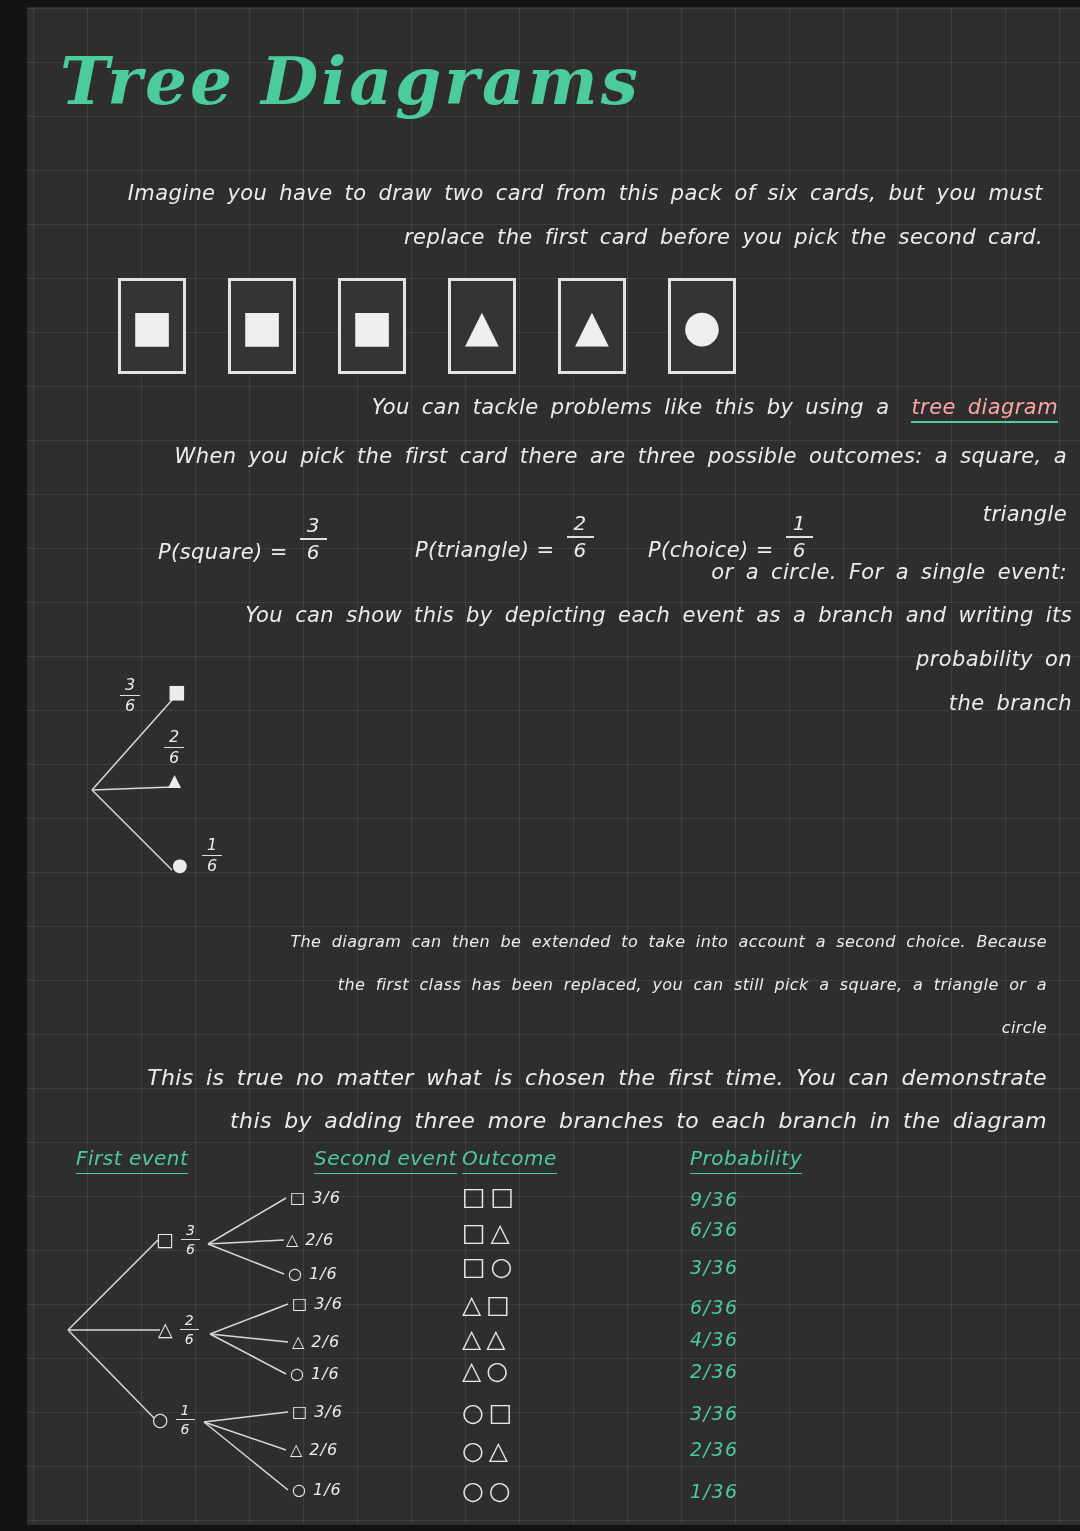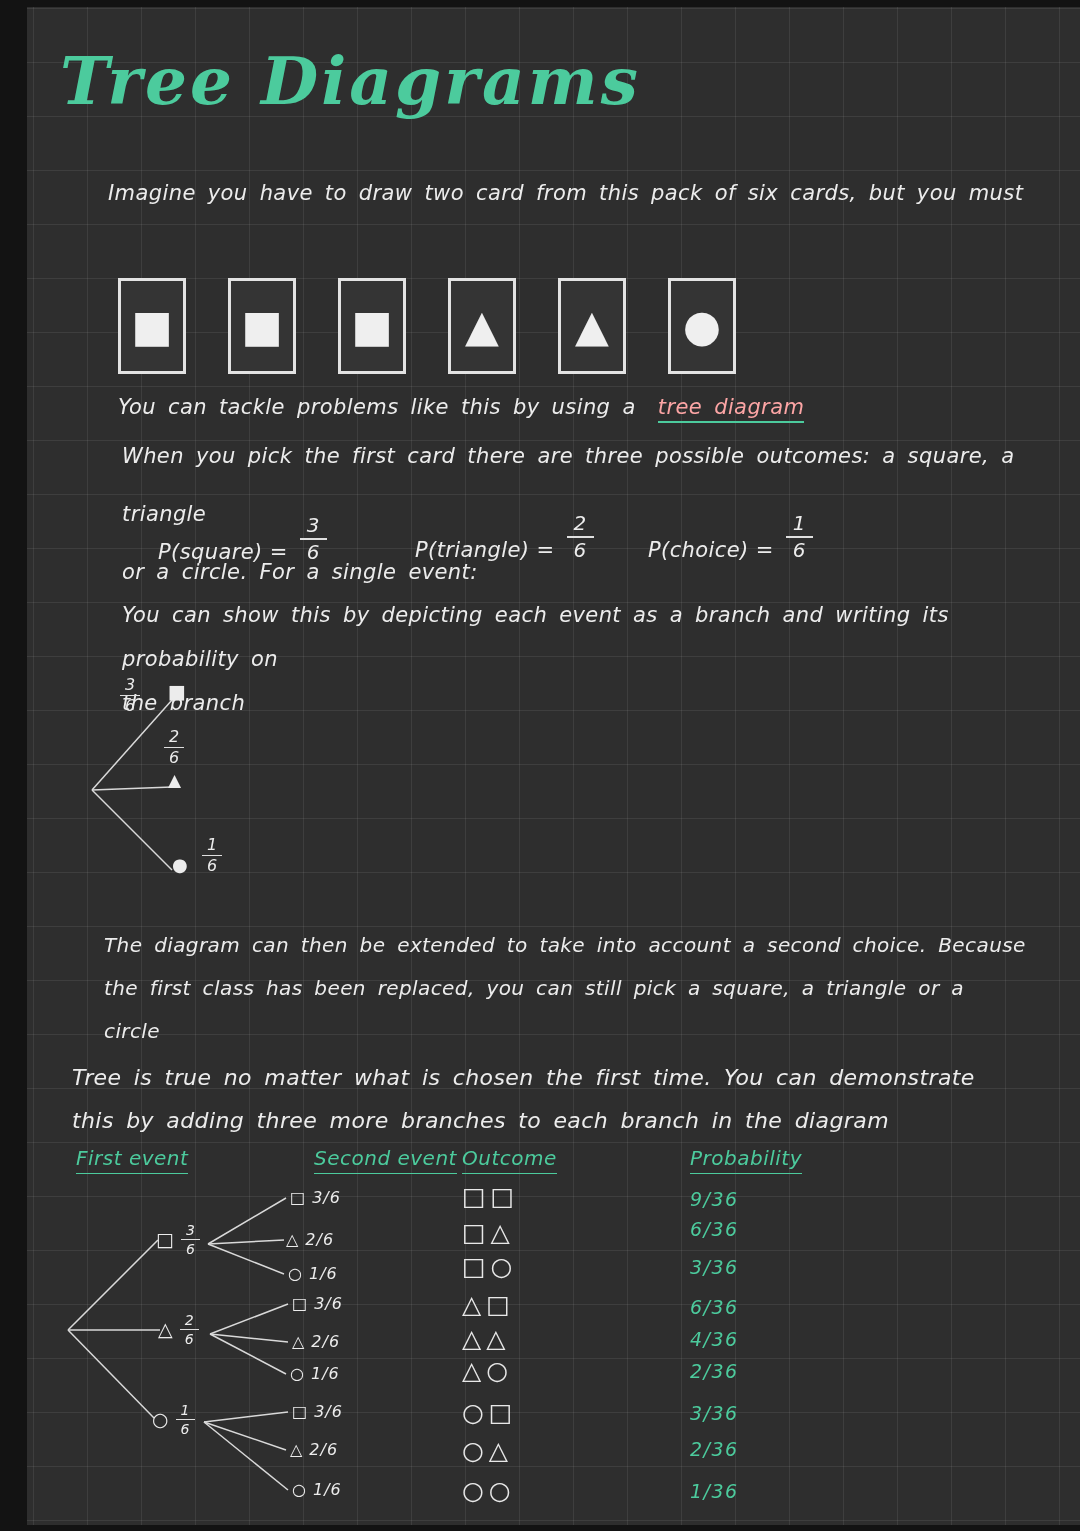--- a/index.html
+++ b/index.html
@@ -26,20 +26,21 @@
 
   .pos { position: absolute; }
   .hand {
     position: absolute;
     color: #ececec;
     font-style: italic;
     font-size: 21px;
     letter-spacing: 0.4px;
     word-spacing: 5px;
     line-height: 44px;
+    text-align: right;
   }
   .title {
     position: absolute;
     left: 60px; top: 42px;
     margin: 0;
     font-family: "DejaVu Serif", serif;
     font-style: italic;
     font-weight: 700;
     font-size: 66px;
     letter-spacing: 3px;
@@ -144,20 +145,21 @@
 
 <div class="grid"></div>
 <div class="edge-left"></div>
 <div class="edge-top"></div>
 <div class="edge-bottom"></div>
 
 <h1 class="title">Tree Diagrams</h1>
 
 <p class="hand" style="left:108px; top:150px; width:935px;">
   <span>Imagine you have to draw two card from this pack of six cards, but you must</span><br>
+  <span>replace the first card before you pick the second card.</span>
 </p>
 
 <div class="cards">
   <div class="card">
       <span class="card-glyph">■</span>
     </div>
   <div class="card">
       <span class="card-glyph">■</span>
     </div>
   <div class="card">
@@ -227,28 +229,28 @@
       <span class="den">6</span>
     </span>
   <span class="glyph" style="left:88px; top:100px; font-size:17px;">▲</span>
   <span class="glyph" style="left:92px; top:184px; font-size:18px;">●</span>
   <span class="frac mini pos" style="left:122px; top:164px; font-size:16px;">
       <span class="num">1</span>
       <span class="den">6</span>
     </span>
 </div>
 
-<p class="hand" style="left:72px; top:904px; width:975px; font-size:20px; line-height:43px;margin-left:32px;">
+<p class="hand" style="left:72px; top:904px; width:975px; font-size:16px; line-height:43px;">
   <span>The diagram can then be extended to take into account a second choice. Because</span><br>
   <span>the first class has been replaced, you can still pick a square, a triangle or a</span><br>
   <span>circle</span>
 </p>
 
 <p class="hand" style="left:72px; top:1034px; width:975px; font-size:22px; line-height:43px;">
-  <span>Tree is true no matter what is chosen the first time. You can demonstrate</span><br>
+  <span>This is true no matter what is chosen the first time. You can demonstrate</span><br>
   <span>this by adding three more branches to each branch in the diagram</span>
 </p>
 
 <span class="col-header" style="left:76px;  top:1146px;">First event</span>
 <span class="col-header" style="left:282px; top:1146px;margin-left:32px;">Second event</span>
 <span class="col-header" style="left:462px; top:1146px;">Outcome</span>
 <span class="col-header" style="left:690px; top:1146px;">Probability</span>
 
 <div class="tree" style="left:60px; top:1178px; width:990px; height:348px;">
   <svg width="340" height="340">

